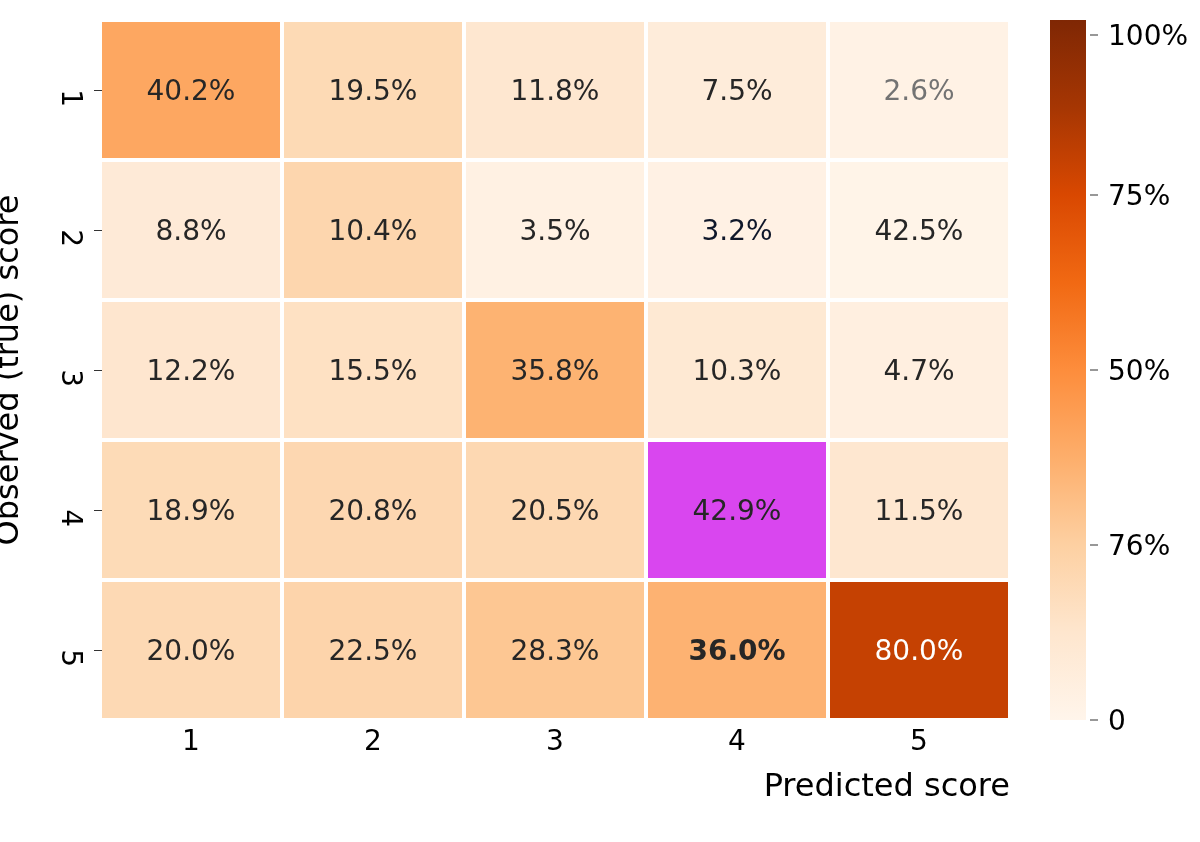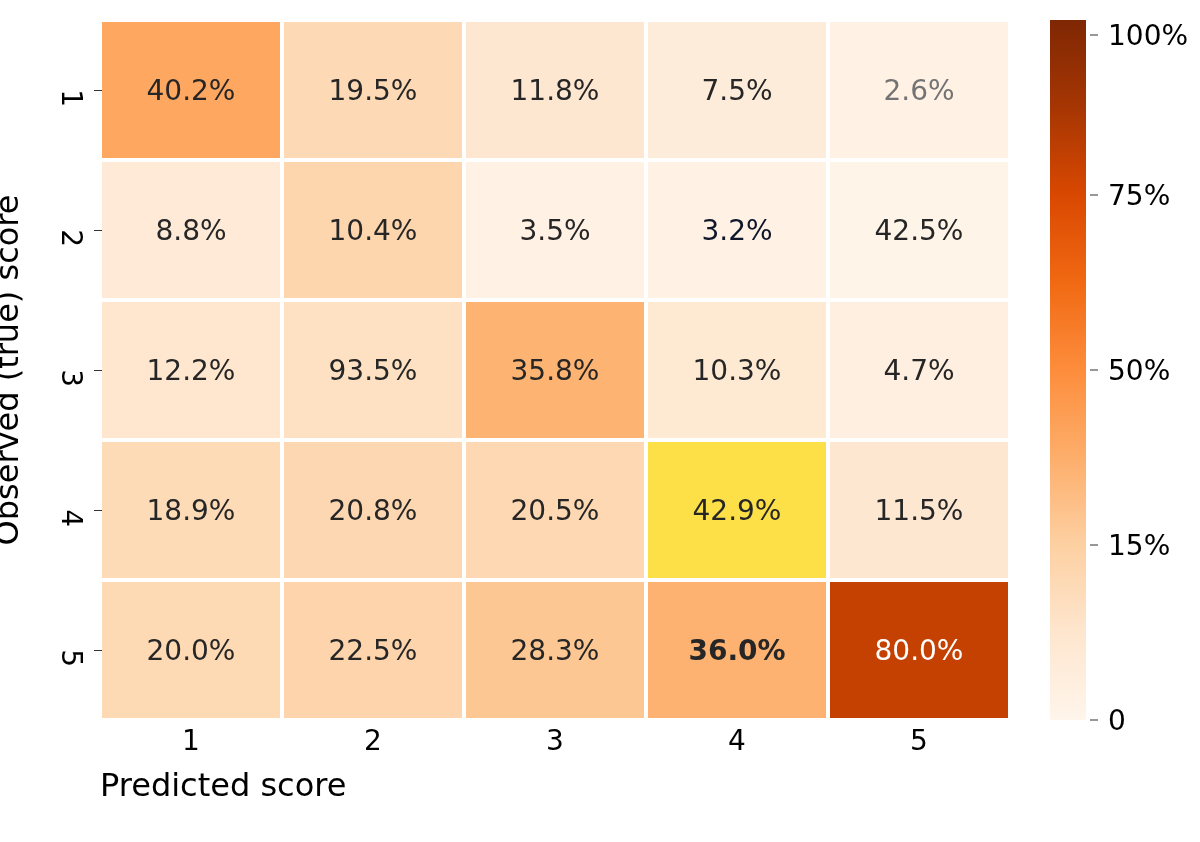--- a/index.html
+++ b/index.html
@@ -67,21 +67,21 @@
     text-align: right;
     font-size: 28px;
     transform: translateY(-50%) rotate(90deg);
   }
   
   .xlabel {
     position: absolute;
     left: 100px;
     top: 766px;
     width: 910px;
-    text-align: left;
+    text-align: right;
     font-size: 32px;
   }
   .ylabel {
     position: absolute;
     left: -8px;
     top: 20px;
     width: 30px;
     height: 700px;
     display: flex;
     align-items: center;
@@ -150,28 +150,28 @@
         <div class="cell" style="background: rgb(253, 218, 181); color: rgb(38, 38, 38);">19.5%</div>
         <div class="cell" style="background: rgb(254, 231, 208); color: rgb(38, 38, 38);">11.8%</div>
         <div class="cell" style="background: rgb(254, 236, 218); color: rgb(38, 38, 38);">7.5%</div>
         <div class="cell" style="background: rgb(255, 242, 229); color: #737373;">2.6%</div>
         <div class="cell" style="background: rgb(254, 234, 215); color: rgb(38, 38, 38);">8.8%</div>
         <div class="cell" style="background: rgb(253, 214, 174); color: rgb(38, 38, 38);">10.4%</div>
         <div class="cell" style="background: rgb(255, 241, 227); color: rgb(38, 38, 38);">3.5%</div>
         <div class="cell" style="background: rgb(255, 241, 228); color: #0f172a;">3.2%</div>
         <div class="cell" style="background: rgb(255, 244, 232); color: rgb(38, 38, 38);">42.5%</div>
         <div class="cell" style="background: rgb(254, 230, 207); color: rgb(38, 38, 38);">12.2%</div>
-        <div class="cell" style="background: rgb(254, 225, 195); color: rgb(38, 38, 38);">93.5%</div>
+        <div class="cell" style="background: rgb(254, 225, 195); color: rgb(38, 38, 38);">15.5%</div>
         <div class="cell" style="background: rgb(253, 179, 114); color: rgb(38, 38, 38);">35.8%</div>
         <div class="cell" style="background: rgb(254, 233, 211); color: rgb(38, 38, 38);">10.3%</div>
         <div class="cell" style="background: rgb(255, 239, 224); color: rgb(38, 38, 38);">4.7%</div>
         <div class="cell" style="background: rgb(253, 219, 183); color: rgb(38, 38, 38);">18.9%</div>
         <div class="cell" style="background: rgb(253, 215, 177); color: rgb(38, 38, 38);">20.8%</div>
         <div class="cell" style="background: rgb(253, 216, 178); color: rgb(38, 38, 38);">20.5%</div>
-        <div class="cell" style="background: #fde047; color: rgb(38, 38, 38);">42.9%</div>
+        <div class="cell" style="background: #d946ef; color: rgb(38, 38, 38);">42.9%</div>
         <div class="cell" style="background: rgb(254, 231, 208); color: rgb(38, 38, 38);">11.5%</div>
         <div class="cell" style="background: rgb(253, 217, 180); color: rgb(38, 38, 38);">20.0%</div>
         <div class="cell" style="background: rgb(253, 212, 171); color: rgb(38, 38, 38);">22.5%</div>
         <div class="cell" style="background: rgb(253, 199, 147); color: rgb(38, 38, 38);">28.3%</div>
         <div class="cell" style="background: rgb(253, 178, 114); color: rgb(38, 38, 38); font-weight: bold;">36.0%</div>
         <div class="cell" style="background: rgb(197, 65, 2); color: rgb(255, 255, 255);">80.0%</div>
       </div>
   </div>
 
   <div class="x-ticks" id="x-ticks">
@@ -199,19 +199,19 @@
 
   <div class="ylabel">
     <span>Observed (true) score</span>
   </div>
 
   <div class="cbar-wrap">
     <div class="cbar"></div>
   </div>
   <div class="cbar-ticks" id="cbar-ticks">
       <div class="cbar-tick" style="top: 700px;">0</div>
-      <div class="cbar-tick" style="top: 525px;">15%</div>
+      <div class="cbar-tick" style="top: 525px;">76%</div>
       <div class="cbar-tick" style="top: 350px;">50%</div>
       <div class="cbar-tick" style="top: 175px;">75%</div>
       <div class="cbar-tick" style="top: 15px;">100%</div>
     </div>
 
 </div>
 
 </body></html>

